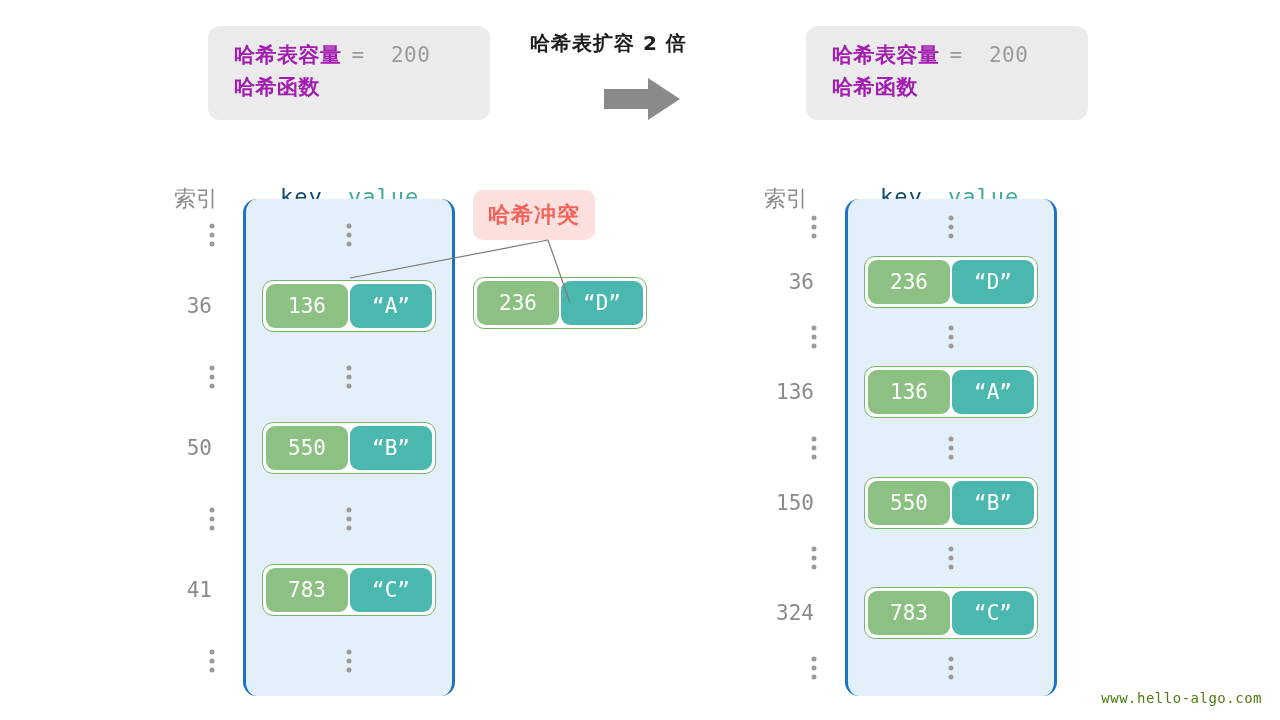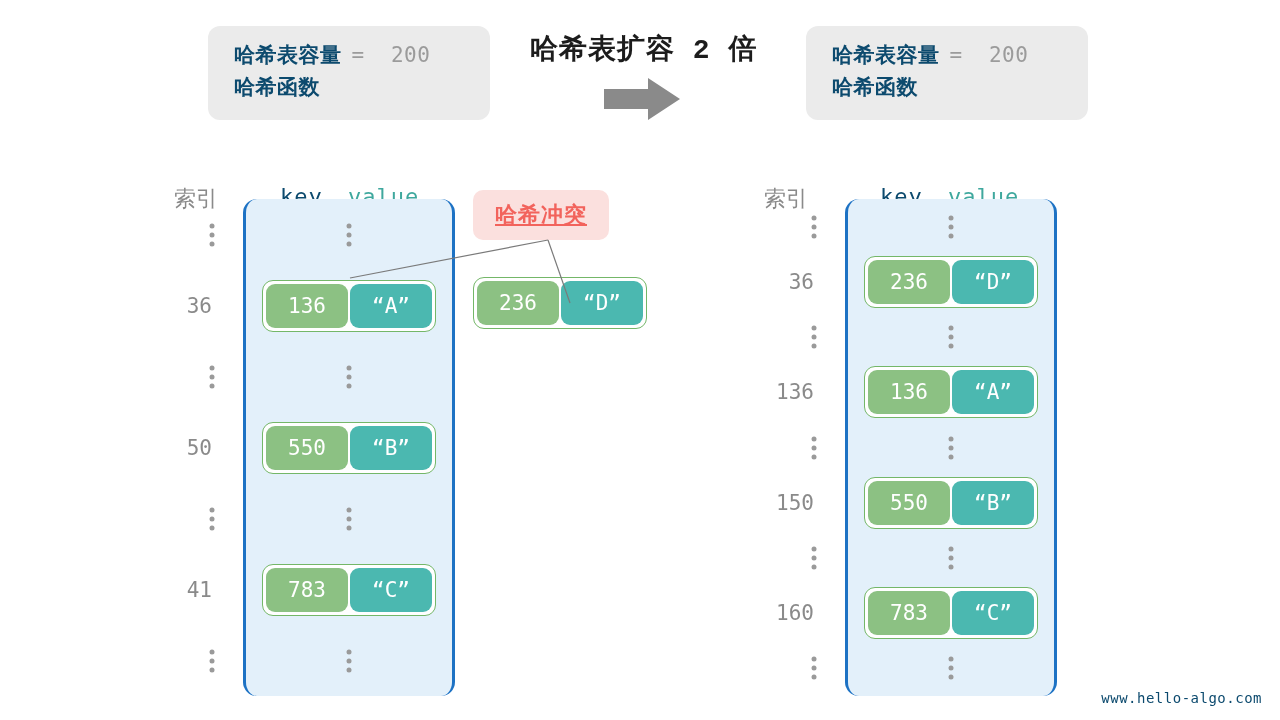--- a/index.html
+++ b/index.html
@@ -30,21 +30,21 @@
     padding: 14px 26px 16px 26px;
     box-sizing: border-box;
   }
   .info-line {
     display: flex;
     align-items: baseline;
     white-space: pre;
     line-height: 1.52;
   }
   .info-label {
-    color: #0c4a6e;
+    color: #a21caf;
     font-weight: bold;
     font-size: 21px;
     letter-spacing: 0.5px;
   }
   .info-value {
     color: #9b9b9b;
     font-family: "DejaVu Sans Mono", "Liberation Mono", monospace;
     font-size: 21px;
     letter-spacing: 0.5px;
     margin-left: 10px;
@@ -52,27 +52,26 @@
 
   #info-left  { left: 208px; top: 26px;  width: 282px; height: 94px; }
   #info-right { left: 806px; top: 26px;  width: 282px; height: 94px; }
 
   
   .transition-title {
     position: absolute;
     left: 530px;
     top: 30px;
     width: 224px;
-    text-align: right;
-    font-size: 28px;
+    text-align: left;
+    font-size: 20px;
     font-weight: bold;
     color: #1c1c1c;
     letter-spacing: 1px;
     white-space: pre;
-    font-family: Liberation Mono, monospace;
   }
   .arrow-wrap {
     position: absolute;
     left: 604px;
     top: 78px;
     width: 76px;
     height: 42px;
   }
 
   
@@ -182,21 +181,21 @@
     left: 0; top: 0;
     width: 1280px; height: 720px;
     pointer-events: none;
   }
 
   
   .watermark {
     position: absolute;
     right: 18px;
     bottom: 14px;
-    color: #0c4a6e;
+    color: #4d7c0f;
     font-size: 14px;
     font-family: "DejaVu Sans Mono", "Liberation Mono", monospace;
     letter-spacing: 0.5px;
     white-space: pre;
   }
 </style>
 </head>
 <body>
 
 <div class="stage">
@@ -346,38 +345,38 @@
       <div class="vdots" style="left: 814px; top: 557.944px;">
         <i></i>
         <i></i>
         <i></i>
       </div>
       <div class="vdots" style="left: 951px; top: 557.944px;">
         <i></i>
         <i></i>
         <i></i>
       </div>
-      <div class="idx" style="left: 754px; width: 60px; top: 613.167px;">160</div>
+      <div class="idx" style="left: 754px; width: 60px; top: 613.167px;">324</div>
       <div class="entry" style="left: 864px; top: 613.167px; width: 174px; height: 52px;">
         <div class="cell cell-key" style="width: 83px;">783</div>
         <div class="cell cell-value" style="width: 83px;">“C”</div>
       </div>
       <div class="vdots" style="left: 814px; top: 668.389px;">
         <i></i>
         <i></i>
         <i></i>
       </div>
       <div class="vdots" style="left: 951px; top: 668.389px;">
         <i></i>
         <i></i>
         <i></i>
       </div>
     </div>
 
-  <div class="badge" style="left:473px; top:190px; width:136px; height:50px;text-decoration:underline;">哈希冲突</div>
+  <div class="badge" style="left:473px; top:190px; width:122px; height:50px;">哈希冲突</div>
 
   <div class="entry" id="collision-entry" style="left:473px; top:303px; width:174px; height:52px;">
     <div class="cell cell-key" style="width:83px;">236</div>
     <div class="cell cell-value" style="width:83px;">“D”</div>
   </div>
 
   <svg class="connector-svg">
     <path d="M 548 240 L 350 278" stroke="#7a7a7a" stroke-width="1.2" fill="none"></path>
     <path d="M 548 240 L 570 303" stroke="#7a7a7a" stroke-width="1.2" fill="none"></path>
   </svg>

